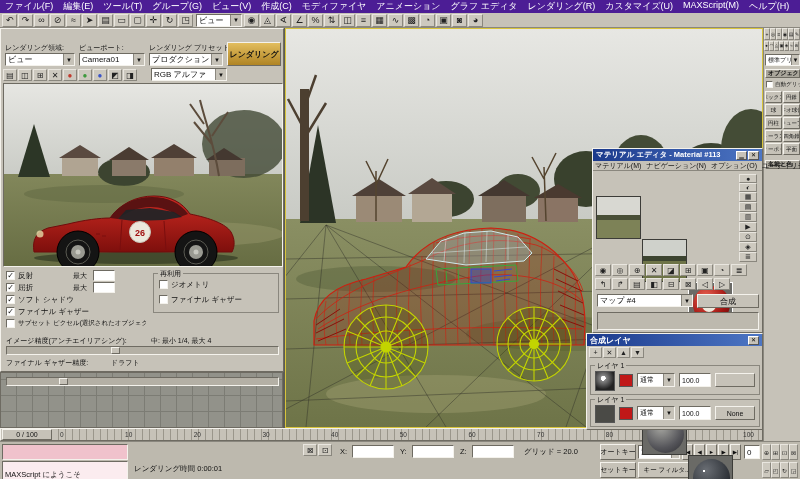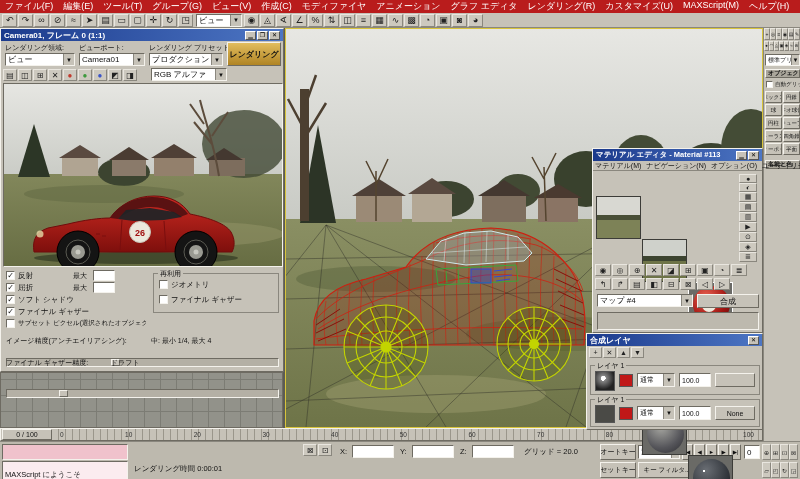--- a/index.html
+++ b/index.html
@@ -31,21 +31,21 @@
 .sphere{position:absolute;border-radius:50%}
 .cpbtn{width:17px;height:12px;font-size:5.5px;display:flex;align-items:center;justify-content:center;border:1px solid;border-color:#f4f2ec #6e6b62 #6e6b62 #f4f2ec;background:#c6c2b8;overflow:hidden;white-space:nowrap}
 .tick-num{font-size:6.5px;color:#333}
 svg{display:block}
 </style>
 </head>
 <body>
 
 <div id="screen">
 
-  <div class="abs" style="left:0;top:0;width:800px;height:13px;background:#b91c1c;color:#fff;display:flex;align-items:center;font-size:9px">
+  <div class="abs" style="left:0;top:0;width:800px;height:13px;background:#4c1d95;color:#fff;display:flex;align-items:center;font-size:9px">
     <div style="display:flex">
 
     <span class="mitem">ファイル(F)</span>
         <span class="mitem">編集(E)</span>
         <span class="mitem">ツール(T)</span>
         <span class="mitem">グループ(G)</span>
         <span class="mitem">ビュー(V)</span>
         <span class="mitem">作成(C)</span>
         <span class="mitem">モディファイヤ</span>
         <span class="mitem">アニメーション</span>
@@ -166,27 +166,20 @@
           <path d="M211,315 L285,315 M248,278 L248,352 M222,289 L274,341 M222,341 L274,289 M234,281 L262,349 M262,281 L234,349"></path>
           <circle cx="248" cy="315" r="4.5" fill="#c3d400"></circle>
         </g>
       </g>
     </svg>
   </div>
 
   <div class="abs" style="left:0;top:372px;width:283px;height:56px;background:#92928a;border:1px solid #6e6b62;background-image:repeating-linear-gradient(0deg,transparent 0 15px,#7c7c74 15px 16px),repeating-linear-gradient(90deg,transparent 0 15px,#7c7c74 15px 16px)"></div>
 
   <div class="abs r" style="left:0;top:28px;width:284px;height:344px">
-    <div class="tbar">
-      <span>Camera01, フレーム 0 (1:1)</span>
-      <span class="sp"></span>
-      <span class="tbb">▁</span>
-      <span class="tbb">❐</span>
-      <span class="tbb">✕</span>
-    </div>
     <span class="lbl abs" style="left:4px;top:14px;font-size:7px">レンダリング領域:</span>
     <span class="lbl abs" style="left:78px;top:14px;font-size:7px">ビューポート:</span>
     <span class="lbl abs" style="left:148px;top:14px;font-size:7px">レンダリング プリセット:</span>
     <span class="btn abs" style="left:226px;top:13px;width:54px;height:24px;background:linear-gradient(180deg,#e2bd5e,#b08424);font-weight:bold">レンダリング</span>
     <span class="dd abs" style="left:4px;top:24px;width:70px">
       <span>ビュー</span>
       <span class="dda">▼</span>
     </span>
     <span class="dd abs" style="left:78px;top:24px;width:66px">
       <span>Camera01</span>

